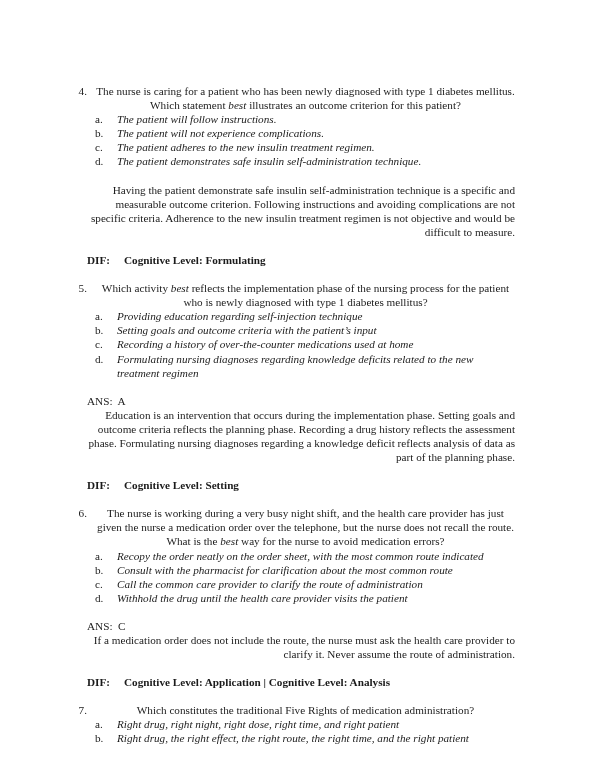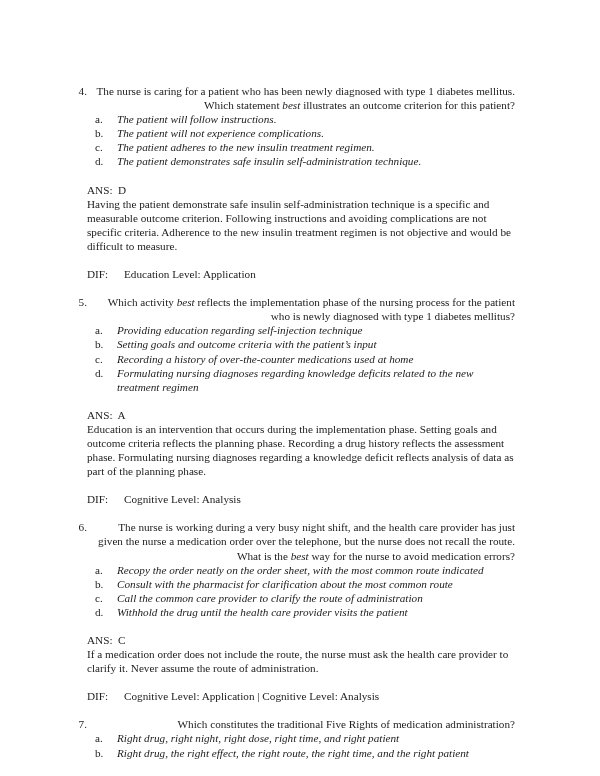--- a/index.html
+++ b/index.html
@@ -45,21 +45,21 @@
   }
   .q-number {
     width: 19px;
     flex: 0 0 19px;
     text-align: right;
     padding-right: 9px;
     box-sizing: content-box;
   }
   .q-text {
     flex: 1 1 auto;
-    text-align: right;
+    text-align: center;
   }
 
   
   .options {
     margin: 0;
     padding: 0;
   }
   .option {
     display: flex;
     align-items: flex-start;
@@ -73,27 +73,28 @@
   .opt-text {
     flex: 1 1 auto;
     font-style: italic;
   }
 
   
   .answer-block {
     padding-left: 19px;
   }
   .ans-line { white-space: pre; }
-  .rationale { text-align: left; }
+  .rationale { text-align: right; }
 
   
   .dif-line {
     padding-left: 19px;
     display: flex;
     align-items: flex-start;
+    font-weight: bold;
   }
   .dif-label {
     width: 26px;
     flex: 0 0 26px;
     padding-right: 11px;
   }
   .dif-value { flex: 1 1 auto; }
 
   em, .ital { font-style: italic; }
 </style>
@@ -120,27 +121,26 @@
             <span class="opt-letter">c.</span>
             <span class="opt-text">The patient adheres to the new insulin treatment regimen.</span>
           </div>
           <div class="option">
             <span class="opt-letter">d.</span>
             <span class="opt-text">The patient demonstrates safe insulin self-administration technique.</span>
           </div>
         </div>
         <div class="q-spacer-sm"></div>
         <div class="answer-block">
-          <div class="ans-line"><span>ANS:</span><span>  </span><span>D</span></div>
           <div class="rationale">Having the patient demonstrate safe insulin self-administration technique is a specific and measurable outcome criterion. Following instructions and avoiding complications are not specific criteria. Adherence to the new insulin treatment regimen is not objective and would be difficult to measure.</div>
         </div>
         <div class="q-spacer-sm"></div>
         <div class="dif-line">
           <span class="dif-label">DIF:</span>
-          <span class="dif-value">Education Level: Application</span>
+          <span class="dif-value">Cognitive Level: Formulating</span>
         </div>
         <div class="q-spacer-lg"></div>
       </div>
       <div class="question-block">
         <div class="q-stem">
           <span class="q-number">5.</span>
           <span class="q-text"><span>Which activity </span><em class="ital">best</em><span> reflects the implementation phase of the nursing process for the patient who is newly diagnosed with type 1 diabetes mellitus?</span></span>
         </div>
         <div class="options">
           <div class="option">
@@ -161,21 +161,21 @@
           </div>
         </div>
         <div class="q-spacer-sm"></div>
         <div class="answer-block">
           <div class="ans-line"><span>ANS:</span><span>  </span><span>A</span></div>
           <div class="rationale">Education is an intervention that occurs during the implementation phase. Setting goals and outcome criteria reflects the planning phase. Recording a drug history reflects the assessment phase. Formulating nursing diagnoses regarding a knowledge deficit reflects analysis of data as part of the planning phase.</div>
         </div>
         <div class="q-spacer-sm"></div>
         <div class="dif-line">
           <span class="dif-label">DIF:</span>
-          <span class="dif-value">Cognitive Level: Analysis</span>
+          <span class="dif-value">Cognitive Level: Setting</span>
         </div>
         <div class="q-spacer-lg"></div>
       </div>
       <div class="question-block">
         <div class="q-stem">
           <span class="q-number">6.</span>
           <span class="q-text"><span>The nurse is working during a very busy night shift, and the health care provider has just given the nurse a medication order over the telephone, but the nurse does not recall the route. What is the </span><em class="ital">best</em><span> way for the nurse to avoid medication errors?</span></span>
         </div>
         <div class="options">
           <div class="option">

